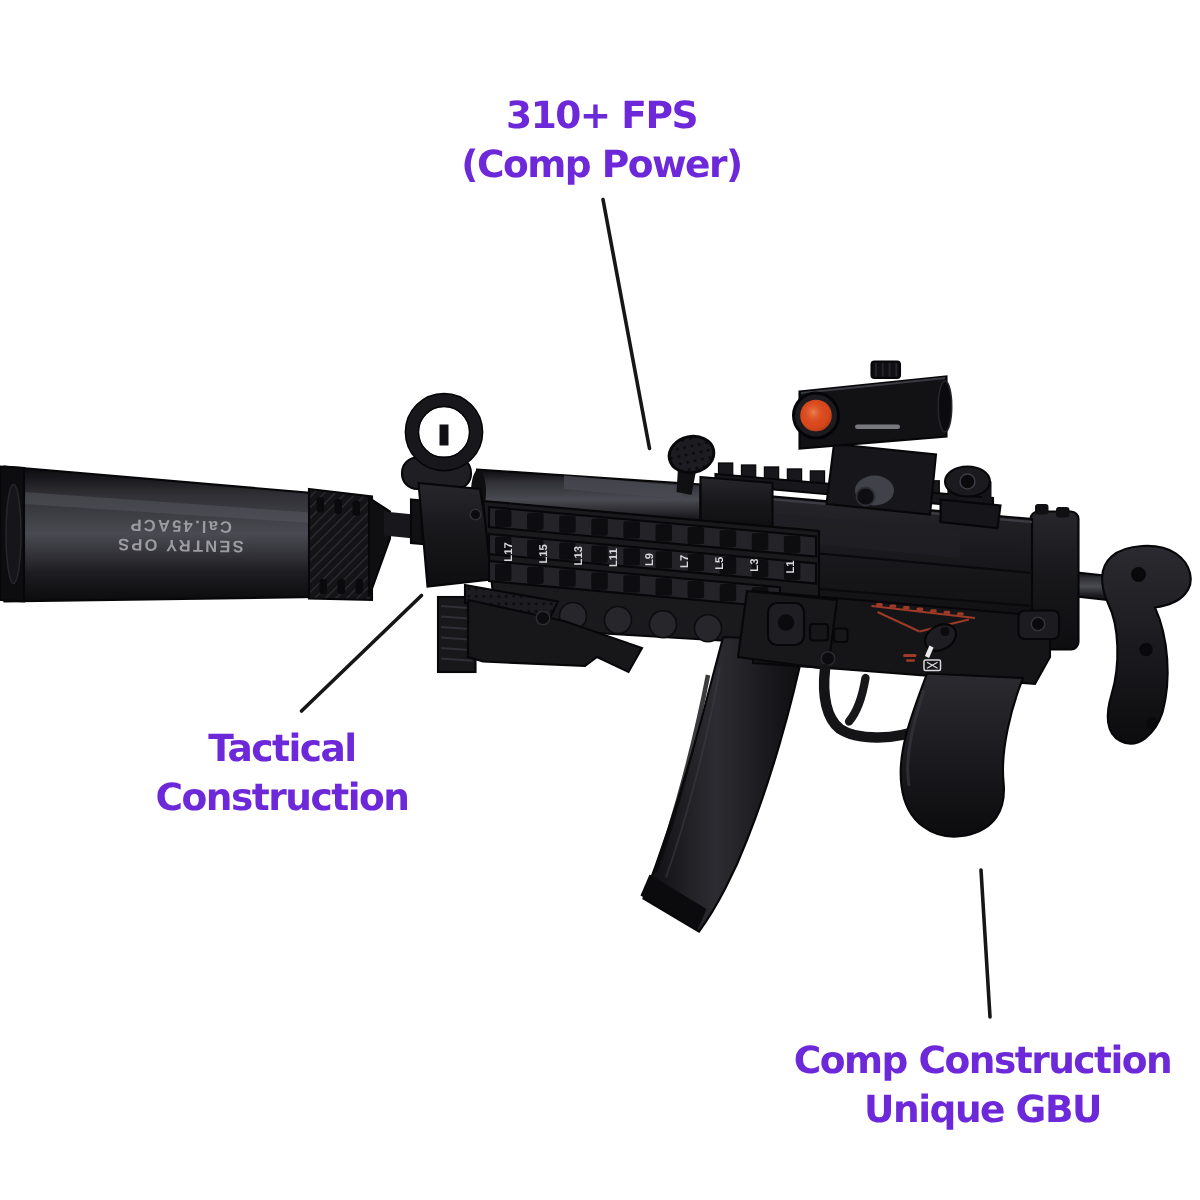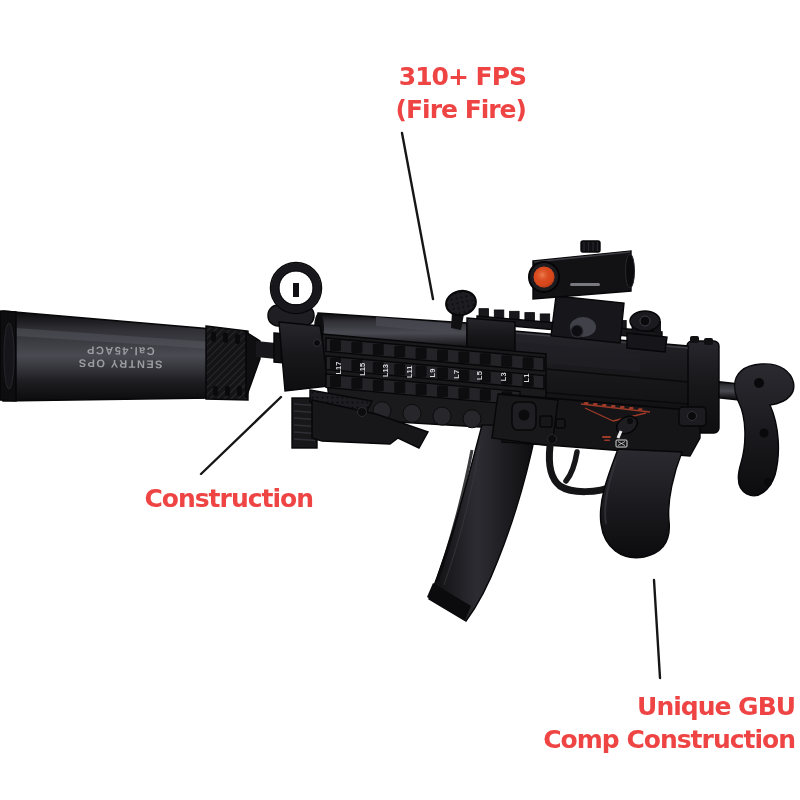--- a/index.html
+++ b/index.html
@@ -1,18 +1,18 @@
 <!DOCTYPE html>
 <html><head>
 <meta charset="utf-8">
 <style>
   html,body{margin:0;padding:0;background:#fff;}
   #canvas{position:relative;width:800px;height:800px;background:#ffffff;overflow:hidden;
           font-family:"DejaVu Sans","Liberation Sans",sans-serif;}
-  .callout{position:absolute;text-align:right;font-weight:bold;color:#ef4444;
+  .callout{position:absolute;text-align:center;font-weight:bold;color:#6d28d9;
            font-size:25px;line-height:33px;letter-spacing:-1px;}
   #callout-fps{left:276px;top:60px;width:250px;}
   #callout-tactical{left:63px;top:482px;width:250px;}
   #callout-construction{left:515px;top:690px;width:280px;}
   svg{position:absolute;left:0;top:0;}
   .edge{stroke:#070709;stroke-width:1.4;}
   .ann-line{stroke:#161616;stroke-width:2.4;stroke-linecap:round;}
   .seam{stroke:#0a0a0c;stroke-width:1.5;fill:none;}
   .hl{stroke:#42424a;stroke-width:1.5;fill:none;opacity:.85;}
   text.engrave{font-family:"Liberation Sans","DejaVu Sans",sans-serif;font-weight:bold;
@@ -301,22 +301,23 @@
       <path d="M616,460 C608,485 603,505 606,524" stroke="#36363d" stroke-width="2" fill="none" opacity="0.7"></path>
     </g>
 
     <line class="ann-line" x1="402" y1="133" x2="433" y2="299"></line>
     <line class="ann-line" x1="281" y1="397" x2="201" y2="474"></line>
     <line class="ann-line" x1="654" y1="580" x2="660" y2="678"></line>
   </svg>
 
   <div class="callout" id="callout-fps">
     <div>310+ FPS</div>
-    <div>(Fire Fire)</div>
+    <div>(Comp Power)</div>
   </div>
   <div class="callout" id="callout-tactical">
+    <div>Tactical</div>
     <div>Construction</div>
   </div>
   <div class="callout" id="callout-construction">
+    <div>Comp Construction</div>
     <div>Unique GBU</div>
-    <div>Comp Construction</div>
   </div>
 </div>
 
 </body></html>

